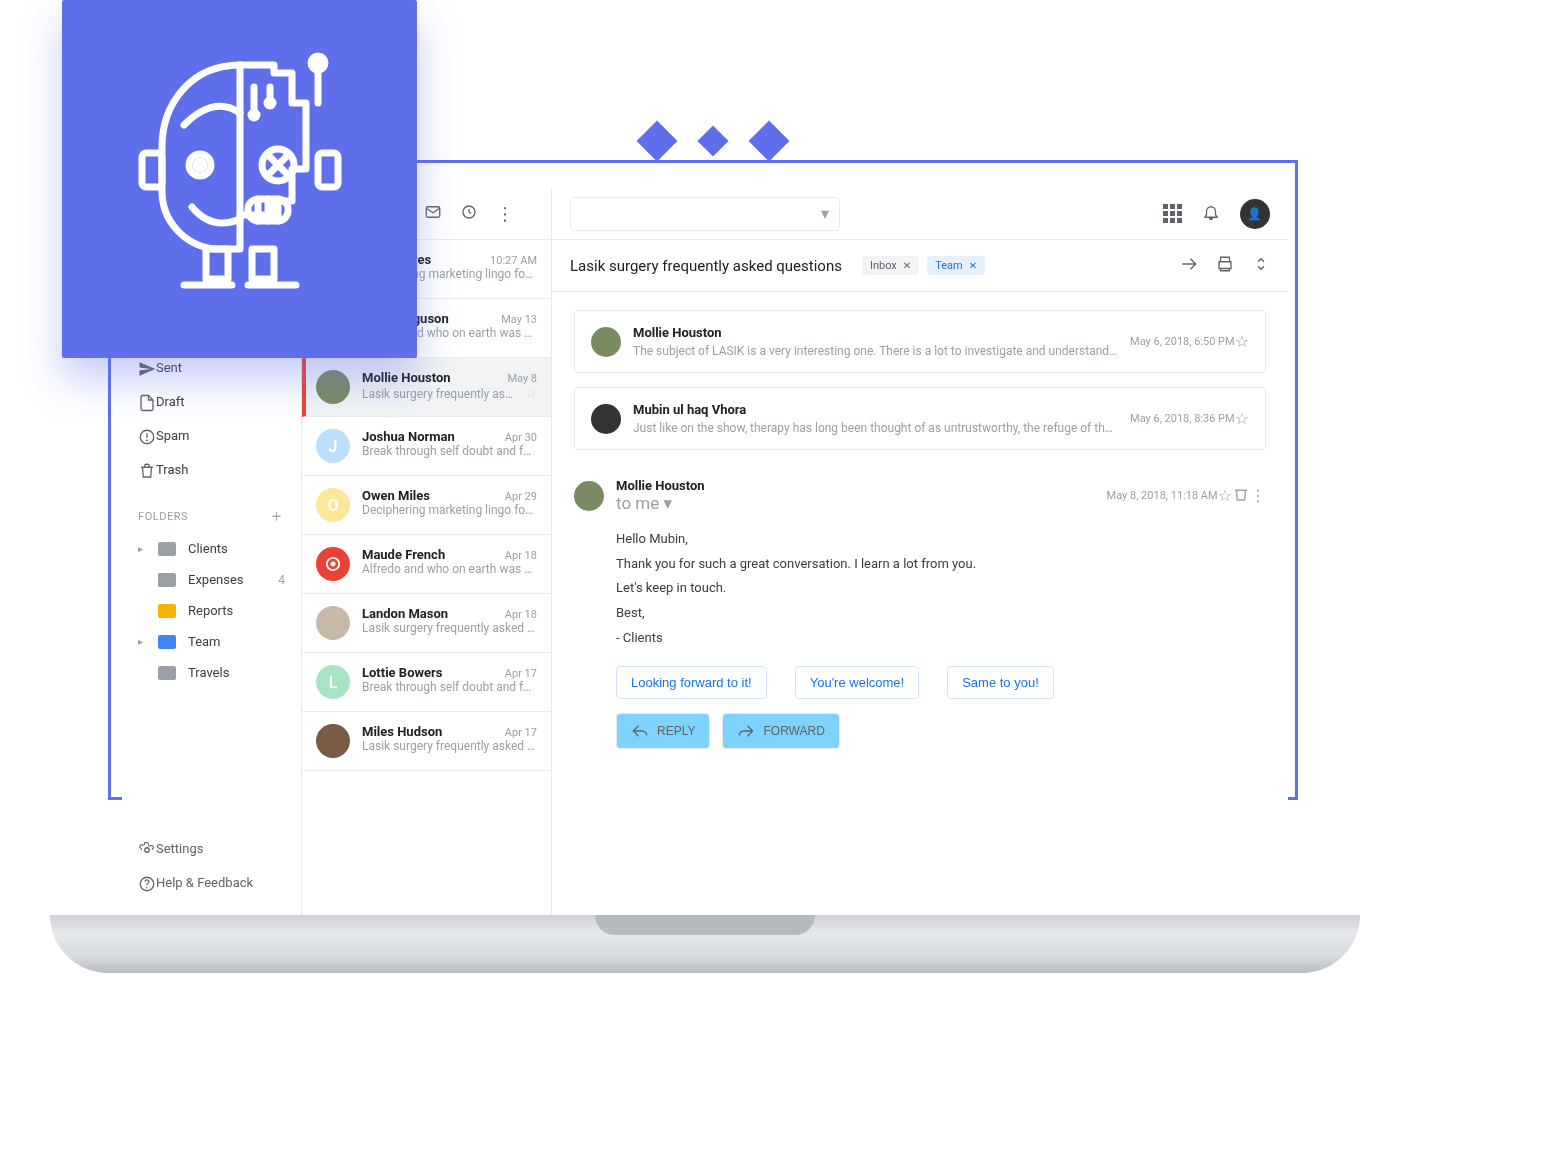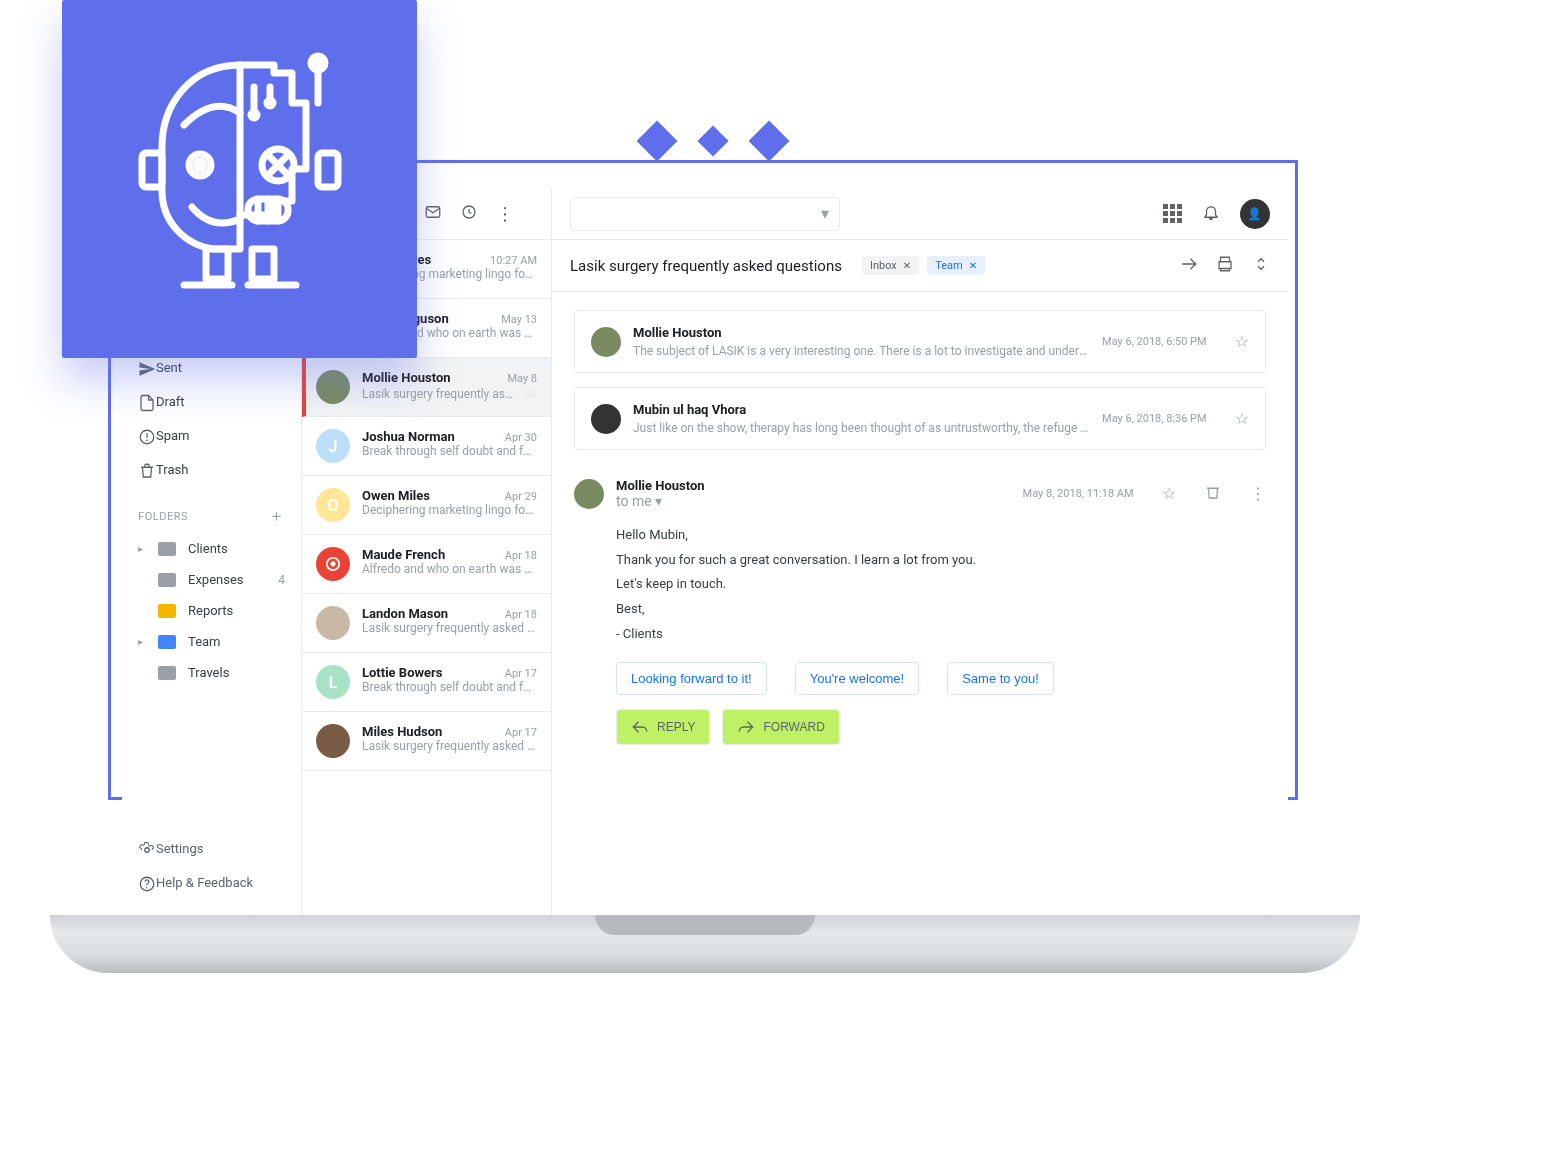--- a/index.html
+++ b/index.html
@@ -106,29 +106,29 @@
   .chips{display:flex;gap:8px;margin-left:6px;}
   .chip{font-size:11px;padding:3px 8px;border-radius:3px;display:inline-flex;align-items:center;gap:6px;background:#f1f3f4;color:#5f6368;}
   .chip.blue{background:var(--chip-blue);color:var(--chip-text);}
   .chip .x{font-size:10px;}
   .reader-actions{margin-left:auto;display:flex;align-items:center;gap:18px;color:#5f6368;}
   .thread{padding:18px 22px;display:flex;flex-direction:column;gap:14px;overflow:hidden;}
   .card{border:1px solid var(--line);border-radius:4px;padding:14px 16px;}
   .card .hdr{display:flex;align-items:center;gap:12px;}
   .card .hdr .name{font-weight:700;font-size:13px;color:#202124;}
   .card .hdr .ts{font-size:11px;color:var(--muted);}
-  .card .hdr .tools{margin-left:auto;display:flex;align-items:center;gap:28px;color:#9aa0a6;justify-content:space-between;}
+  .card .hdr .tools{margin-left:auto;display:flex;align-items:center;gap:0;color:#9aa0a6;justify-content:space-between;}
   .card .hdr .av{width:30px;height:30px;border-radius:50%;background:#dadce0;flex:0 0 30px;}
   .card .preview{font-size:12px;color:var(--muted);margin-top:4px;white-space:nowrap;overflow:hidden;text-overflow:ellipsis;}
   .card.open .body{margin-top:14px;font-size:13px;color:#3c4043;line-height:1.9;}
   .suggest-row{display:flex;gap:28px;margin-top:16px;}
   .sug{border:1px solid #d2e3fc;color:var(--chip-text);background:#fff;border-radius:4px;padding:8px 14px;font-size:13px;cursor:pointer;}
   .btnrow{display:flex;gap:12px;margin-top:14px;}
-  .btn{border:1px solid var(--line);background:#bef264;border-radius:4px;padding:8px 14px;font-size:12px;color:#5f6368;display:inline-flex;align-items:center;gap:8px;cursor:pointer;}
-  .card .to{font-size:14px;color:var(--muted);}
+  .btn{border:1px solid var(--line);background:#7dd3fc;border-radius:4px;padding:8px 14px;font-size:12px;color:#5f6368;display:inline-flex;align-items:center;gap:8px;cursor:pointer;}
+  .card .to{font-size:17px;color:var(--muted);}
   svg.ico-s{width:18px;height:18px;fill:currentColor;}
   .grid9{display:grid;grid-template-columns:repeat(3,5px);grid-auto-rows:5px;gap:2px;}
   .grid9 span{background:#5f6368;}
 </style>
 </head>
 <body>
 
 <div class="outer-frame"></div>
 
 <div class="dots">

